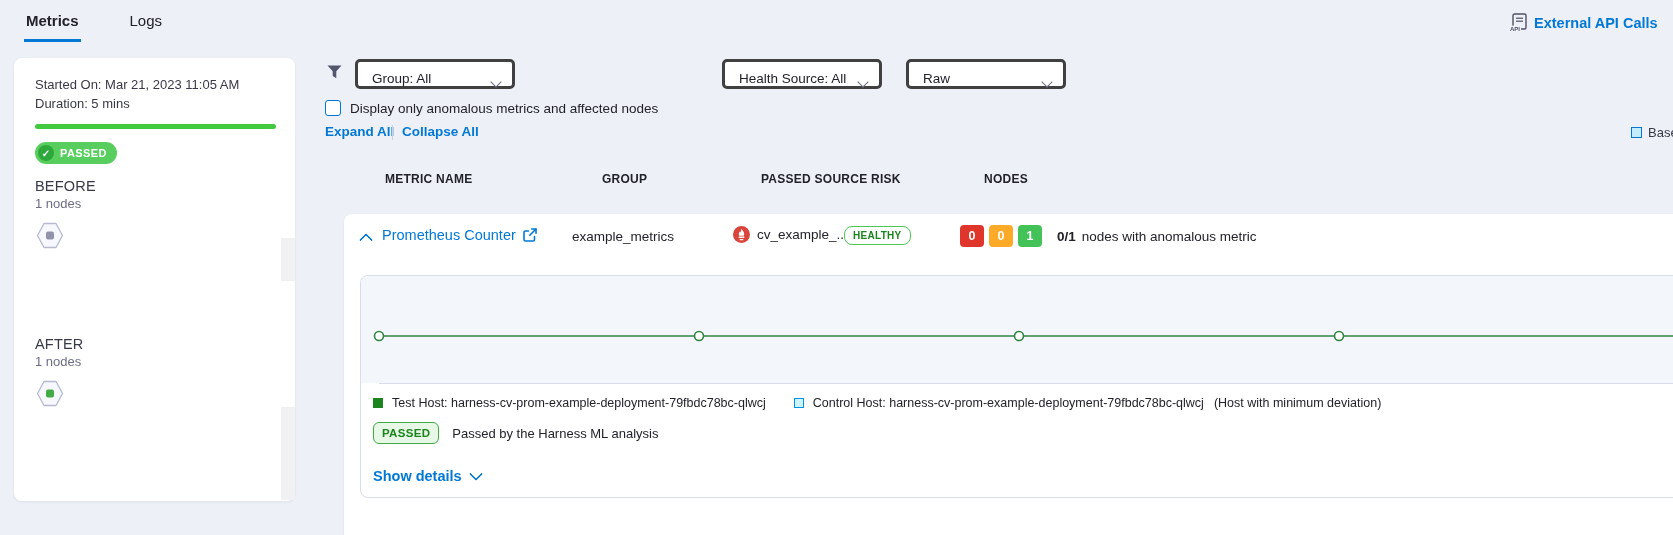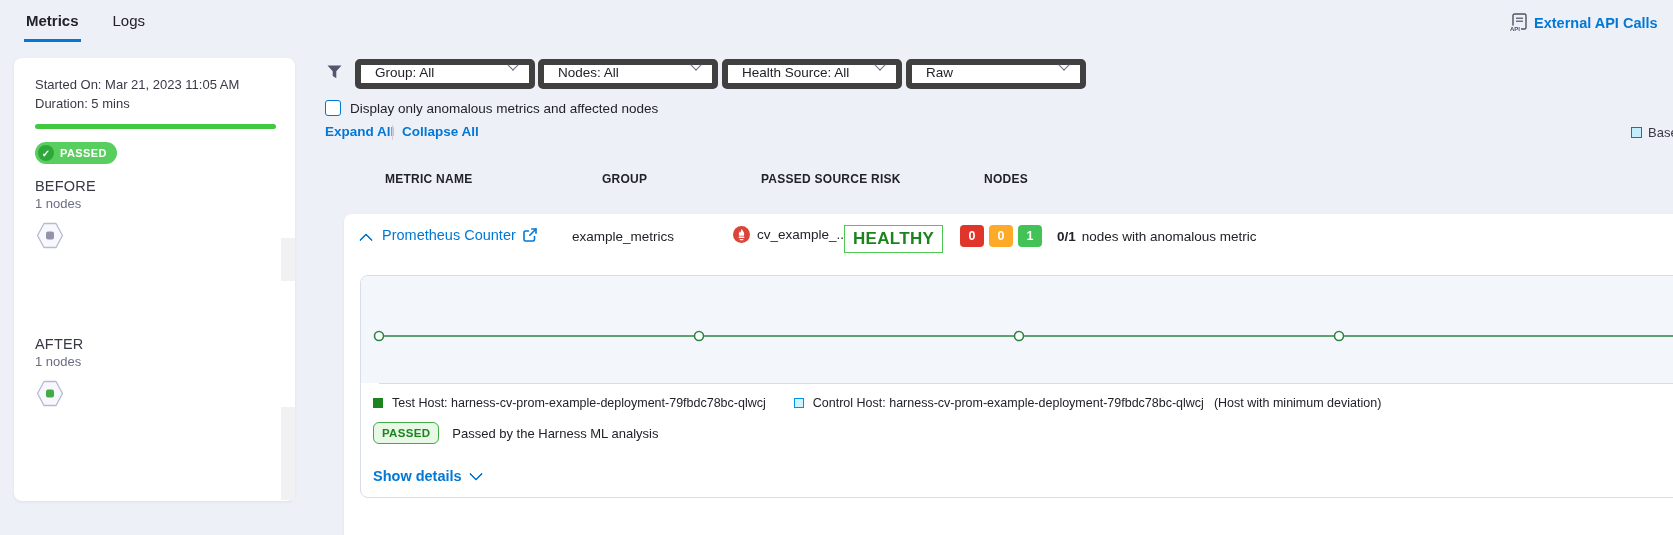--- a/index.html
+++ b/index.html
@@ -1,20 +1,20 @@
 <!DOCTYPE html>
 <html><head>
 <meta charset="utf-8">
 <style>
   html,body{margin:0;padding:0}
   body{font-family:"Liberation Sans",sans-serif;}
   .stage{position:relative;width:1673px;height:535px;background:#eef0f8;overflow:hidden;}
 
   
-  .tabs{position:absolute;left:24px;top:7px;display:flex;gap:30px;}
+  .tabs{position:absolute;left:24px;top:7px;display:flex;gap:47px;}
   .tab{font-size:15px;color:#22222a;padding:5px 2px 10px;cursor:pointer;}
   .tab.active{font-weight:700;border-bottom:3px solid #0278d5;}
 
   
   .ext-api{position:absolute;left:1510px;top:13px;display:flex;align-items:center;gap:7px;cursor:pointer;}
   .ext-api span{font-size:14.5px;font-weight:700;color:#0278d5;}
 
   
   .side-card{position:absolute;left:14px;top:58px;width:281px;height:443px;background:#fff;border-radius:8px;
              box-shadow:0 1px 3px rgba(40,41,61,.08);}
@@ -25,22 +25,22 @@
   .pill .cir{width:16px;height:16px;border-radius:50%;background:#2ea83a;color:#fff;font-size:10px;font-weight:700;
              display:flex;align-items:center;justify-content:center;margin-right:6px;}
   .pill .lbl{font-size:11px;font-weight:700;color:#fff;letter-spacing:.4px;}
   .sec-label{position:absolute;left:21px;font-size:14.5px;color:#383946;font-weight:500;letter-spacing:.2px;}
   .sec-count{position:absolute;left:21px;font-size:13px;color:#6b6d85;}
   .hex{position:absolute;left:22px;cursor:pointer;}
   .sbar{position:absolute;left:267px;width:14px;background:#f1f1f4;}
 
   
   .funnel{position:absolute;left:327px;top:65px;cursor:pointer;}
-  .dd{position:absolute;top:59px;width:180px;height:30px;background:#fff;border:6px solid #404040;border-radius:5px;
-      display:flex;align-items:flex-start;justify-content:space-between;padding:0 12px 0 14px;box-sizing:border-box;cursor:pointer;}
+  .dd{position:absolute;top:59px;width:160px;height:30px;background:#fff;border:3px solid #404040;border-radius:5px;
+      display:flex;align-items:flex-end;justify-content:space-between;padding:0 12px 0 14px;box-sizing:border-box;cursor:pointer;}
   .dd .val{font-size:13.5px;color:#22222a;}
   .chev{display:inline-block;width:7px;height:7px;border-right:1.7px solid #6b6d85;border-bottom:1.7px solid #6b6d85;
         transform:rotate(45deg);margin-top:-4px;}
   .checkbox{position:absolute;left:325px;top:100px;width:16px;height:16px;border:1.5px solid #0278d5;border-radius:3px;
             background:#fff;box-sizing:border-box;cursor:pointer;}
   .cb-label{position:absolute;left:350px;top:101px;font-size:13.5px;color:#22222a;}
   .linklike{position:absolute;top:124px;font-size:13.5px;font-weight:700;color:#0278d5;cursor:pointer;}
   .vsep{position:absolute;left:392px;top:125px;width:1px;height:15px;background:#cdd0df;}
   .baseline{position:absolute;left:1631px;top:125px;display:flex;align-items:center;gap:6px;white-space:nowrap;}
   .baseline .sq{width:11px;height:11px;background:#c3ecfd;border:1px solid #0278d5;box-sizing:border-box;cursor:pointer;}
@@ -54,22 +54,22 @@
             box-shadow:0 1px 3px rgba(40,41,61,.06);}
   .c-chevron{position:absolute;left:17px;top:17px;cursor:pointer;}
   .chev-up{display:inline-block;width:8px;height:8px;border-right:2.2px solid #0278d5;border-bottom:2.2px solid #0278d5;
            transform:rotate(-135deg);border-radius:1px;}
   .c-metric{position:absolute;left:38px;top:13px;display:flex;align-items:center;gap:7px;cursor:pointer;}
   .c-metric .name{font-size:14.5px;font-weight:500;color:#0278d5;}
   .c-group{position:absolute;left:228px;top:15px;font-size:13.5px;color:#22222a;}
   .c-health{position:absolute;left:389px;top:12px;display:flex;align-items:center;gap:7px;}
   .c-health .hs{font-size:13.5px;color:#22222a;}
   .c-risk{position:absolute;left:500px;top:11px;}
-  .risk-badge{display:inline-block;border:1.5px solid #4dc952;border-radius:0;padding:3px 8px;
-              font-size:17px;font-weight:700;color:#1b841d;letter-spacing:.3px;background:#fff;}
+  .risk-badge{display:inline-block;border:1.5px solid #4dc952;border-radius:8px;padding:3px 8px;
+              font-size:10px;font-weight:700;color:#1b841d;letter-spacing:.3px;background:#fff;}
   .c-nodes{position:absolute;left:616px;top:11px;display:flex;align-items:center;}
   .cnt{width:24px;height:22px;border-radius:4px;color:#fff;font-size:12.5px;font-weight:700;
        display:flex;align-items:center;justify-content:center;margin-right:5px;}
   .cnt.red{background:#e0352b;} .cnt.orange{background:#fcaa27;} .cnt.green{background:#42c257;}
   .nsum-b{font-size:13.5px;font-weight:700;color:#22222a;margin-left:10px;}
   .nsum{font-size:13.5px;color:#22222a;margin-left:6px;}
 
   
   .panel{position:absolute;left:16px;top:61px;width:1368px;height:223px;border:1px solid #d9dce9;border-radius:8px;
          background:#fff;overflow:hidden;box-sizing:border-box;}
@@ -142,24 +142,20 @@
 
   <div class="funnel">
     <svg width="15" height="14" viewBox="0 0 15 14">
         <path d="M0.5 0.5h14L9.3 6.3v6.9l-3.6-2.2V6.3L0.5 0.5z" fill="#54566d"></path>
       </svg>
   </div>
   <div class="dd" style="left:355px">
     <span class="val">Group: All</span>
     <span class="chev"></span>
   </div>
-  <div class="dd" style="left:538px">
-    <span class="val">Nodes: All</span>
-    <span class="chev"></span>
-  </div>
   <div class="dd" style="left:722px">
     <span class="val">Health Source: All</span>
     <span class="chev"></span>
   </div>
   <div class="dd" style="left:906px">
     <span class="val">Raw</span>
     <span class="chev"></span>
   </div>
 
   <div class="checkbox"></div>

